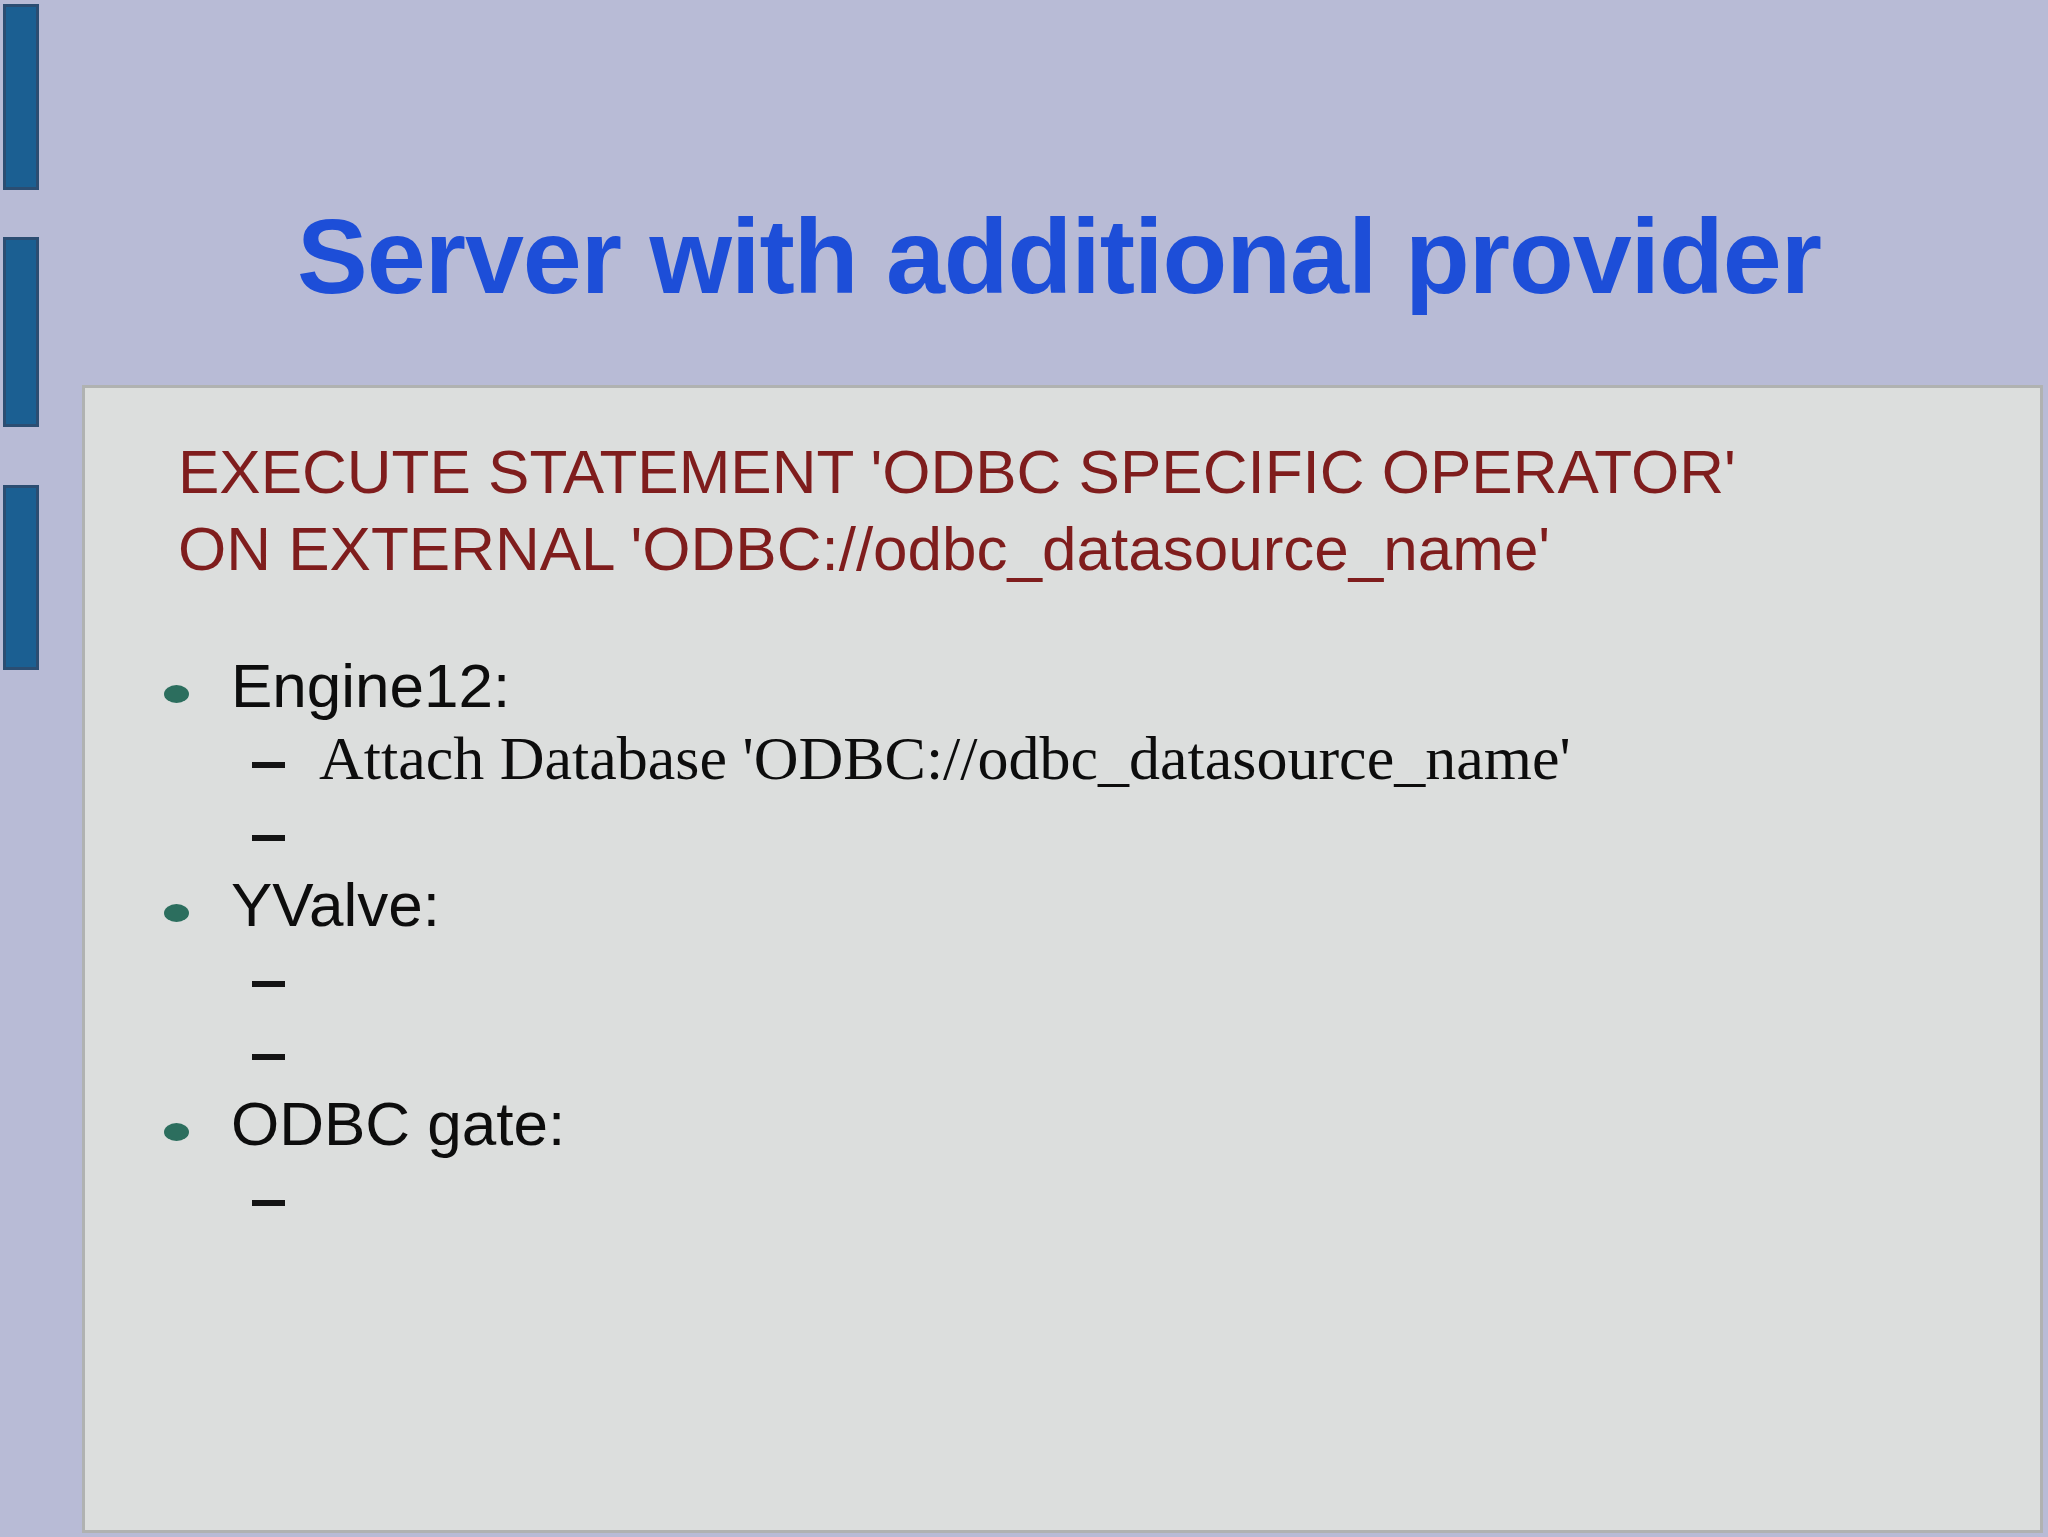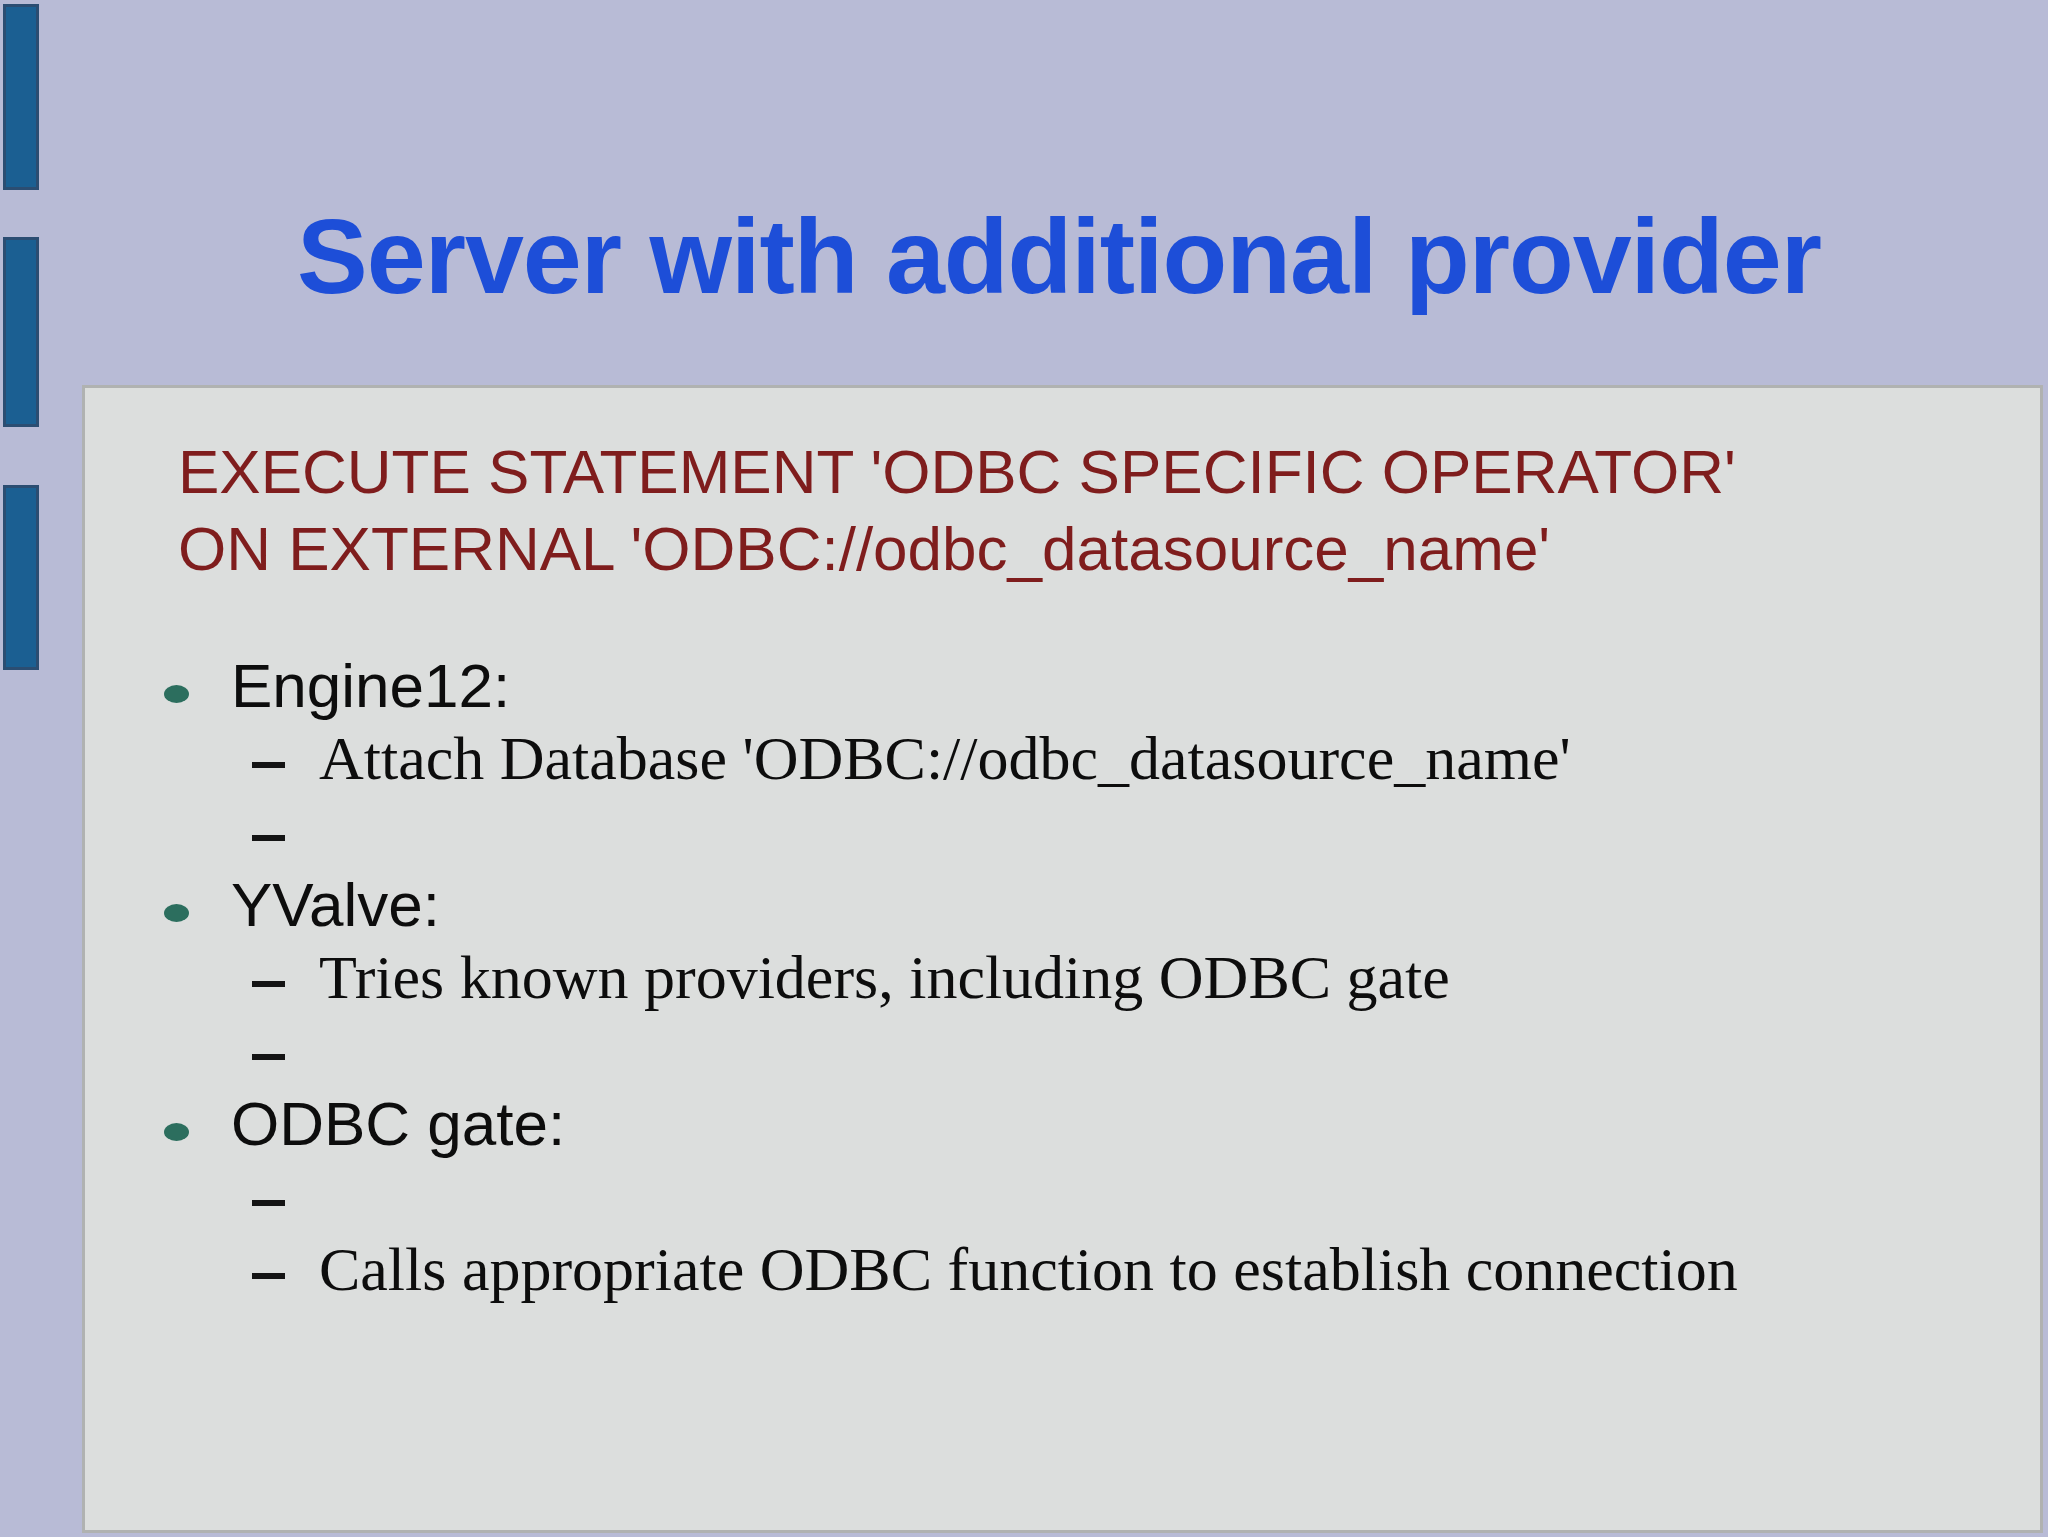--- a/index.html
+++ b/index.html
@@ -82,18 +82,17 @@
 <div class="statement">
   <div>EXECUTE STATEMENT 'ODBC SPECIFIC OPERATOR'</div>
   <div>ON EXTERNAL 'ODBC://odbc_datasource_name'</div>
 </div>
 
 <div class="list" id="bullet-list">
     <div class="row l1"><span class="dot"></span><span>Engine12:</span></div>
     <div class="row l2"><span class="dash"></span><span>Attach Database 'ODBC://odbc_datasource_name'</span></div>
     <div class="row l2"><span class="dash"></span><span></span></div>
     <div class="row l1"><span class="dot"></span><span>YValve:</span></div>
-    <div class="row l2"><span class="dash"></span><span>Tries known providers, including ODBC gate</span></div>
+    <div class="row l2"><span class="dash"></span></div>
     <div class="row l2"><span class="dash"></span><span></span></div>
     <div class="row l1"><span class="dot"></span><span>ODBC gate:</span></div>
     <div class="row l2"><span class="dash"></span></div>
-    <div class="row l2"><span class="dash"></span><span>Calls appropriate ODBC function to establish connection</span></div>
   </div>
 
 </body></html>

